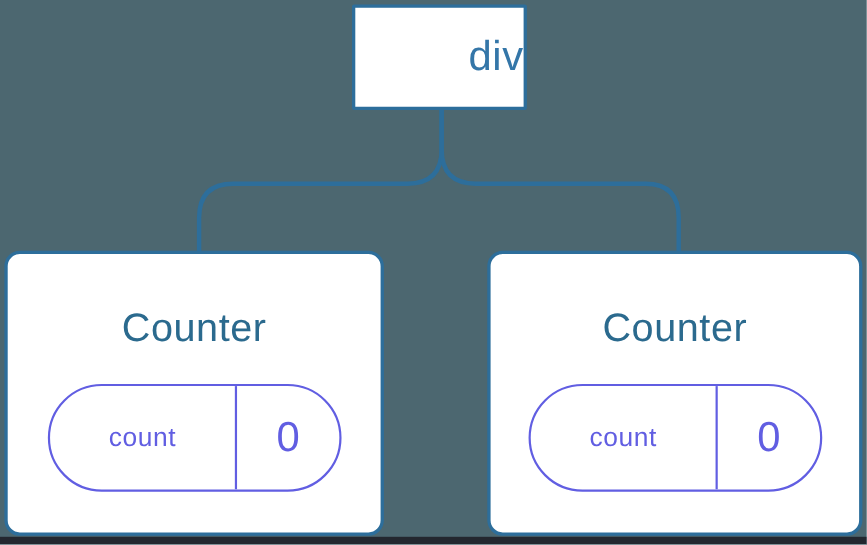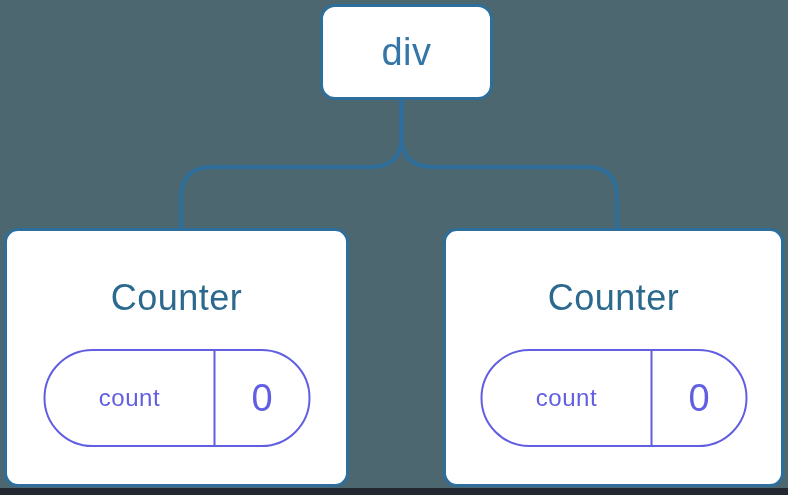--- a/index.html
+++ b/index.html
@@ -31,27 +31,27 @@
   }
   .connectors path {
     fill: none;
     stroke: var(--connector-blue);
     stroke-width: 4;
   }
 
   .root-node {
     position: absolute;
     left: 320px; top: 4px;
-    width: 173px; height: 96px;
+    width: 159px; height: 96px;
     background: var(--card-background);
     border: 3px solid var(--connector-blue);
-    border-radius: 15px;
+    border-radius: 2px;
     display: flex;
     align-items: center;
-    justify-content: center;
+    justify-content: flex-end;
   }
   .root-node .label {
     font-size: 38px;
     font-weight: 500;
     color: var(--root-label);
     letter-spacing: 0.5px;
   }
 
   .card {
     position: absolute;

